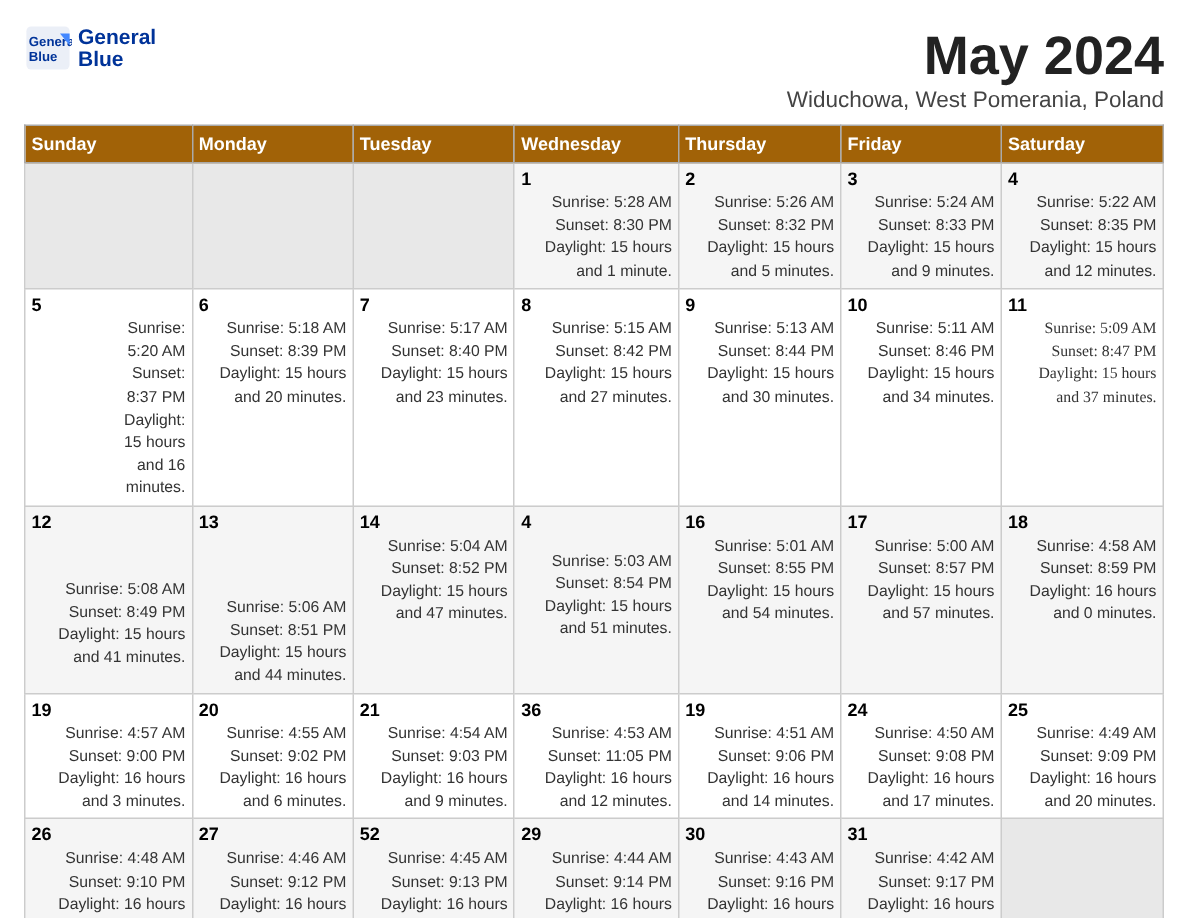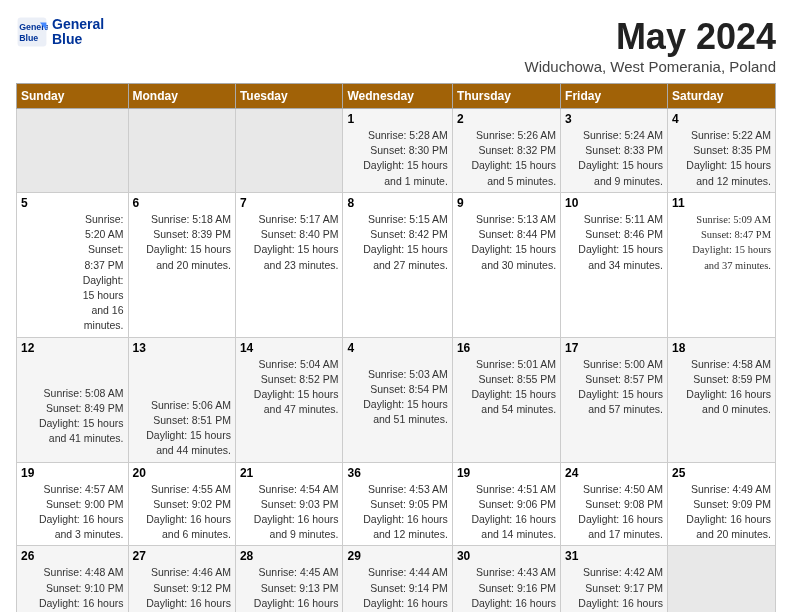--- a/index.html
+++ b/index.html
@@ -269,21 +269,21 @@
         <td>
           <span class="day-num">21</span>
           <div class="day-info" style="white-space: pre-line;">Sunrise: 4:54 AM
 Sunset: 9:03 PM
 Daylight: 16 hours
 and 9 minutes.</div>
         </td>
         <td>
           <span class="day-num">36</span>
           <div class="day-info" style="white-space: pre-line;">Sunrise: 4:53 AM
-Sunset: 9:05 PM
+Sunset: 11:05 PM
 Daylight: 16 hours
 and 12 minutes.</div>
         </td>
         <td>
           <span class="day-num">19</span>
           <div class="day-info" style="white-space: pre-line;">Sunrise: 4:51 AM
 Sunset: 9:06 PM
 Daylight: 16 hours
 and 14 minutes.</div>
         </td>
@@ -311,21 +311,21 @@
 and 22 minutes.</div>
         </td>
         <td>
           <span class="day-num">27</span>
           <div class="day-info" style="white-space: pre-line;">Sunrise: 4:46 AM
 Sunset: 9:12 PM
 Daylight: 16 hours
 and 25 minutes.</div>
         </td>
         <td>
-          <span class="day-num">28</span>
+          <span class="day-num">52</span>
           <div class="day-info" style="white-space: pre-line;">Sunrise: 4:45 AM
 Sunset: 9:13 PM
 Daylight: 16 hours
 and 27 minutes.</div>
         </td>
         <td>
           <span class="day-num">29</span>
           <div class="day-info" style="white-space: pre-line;">Sunrise: 4:44 AM
 Sunset: 9:14 PM
 Daylight: 16 hours

